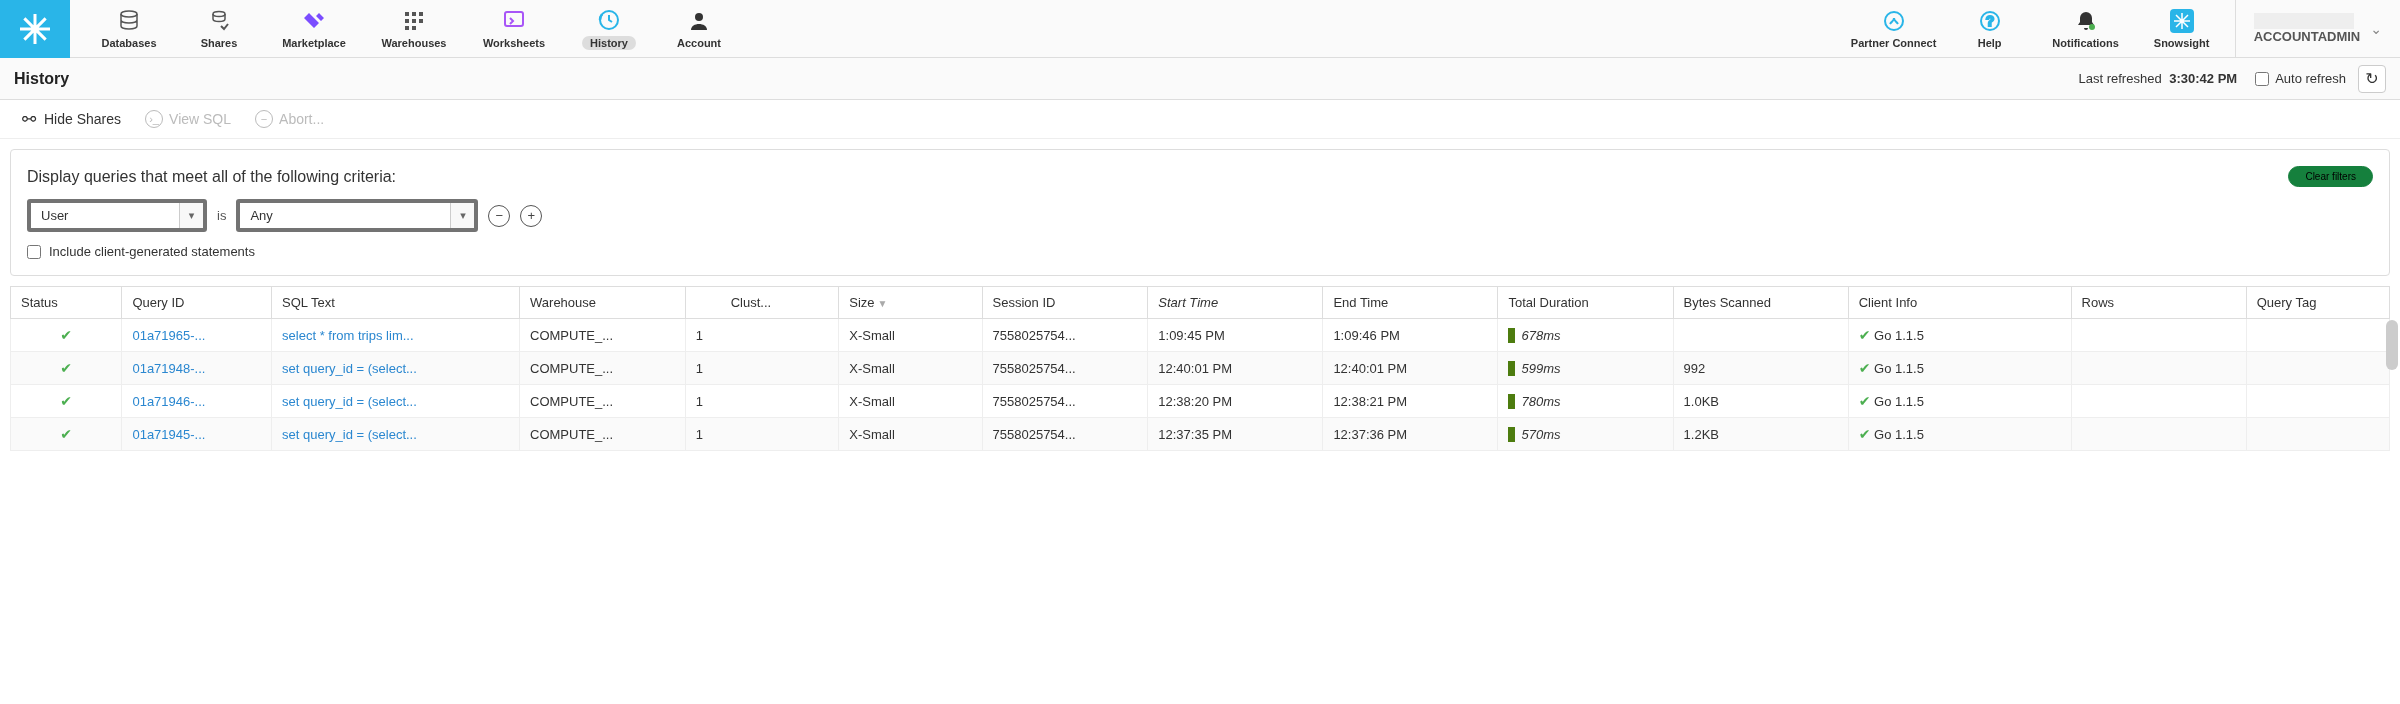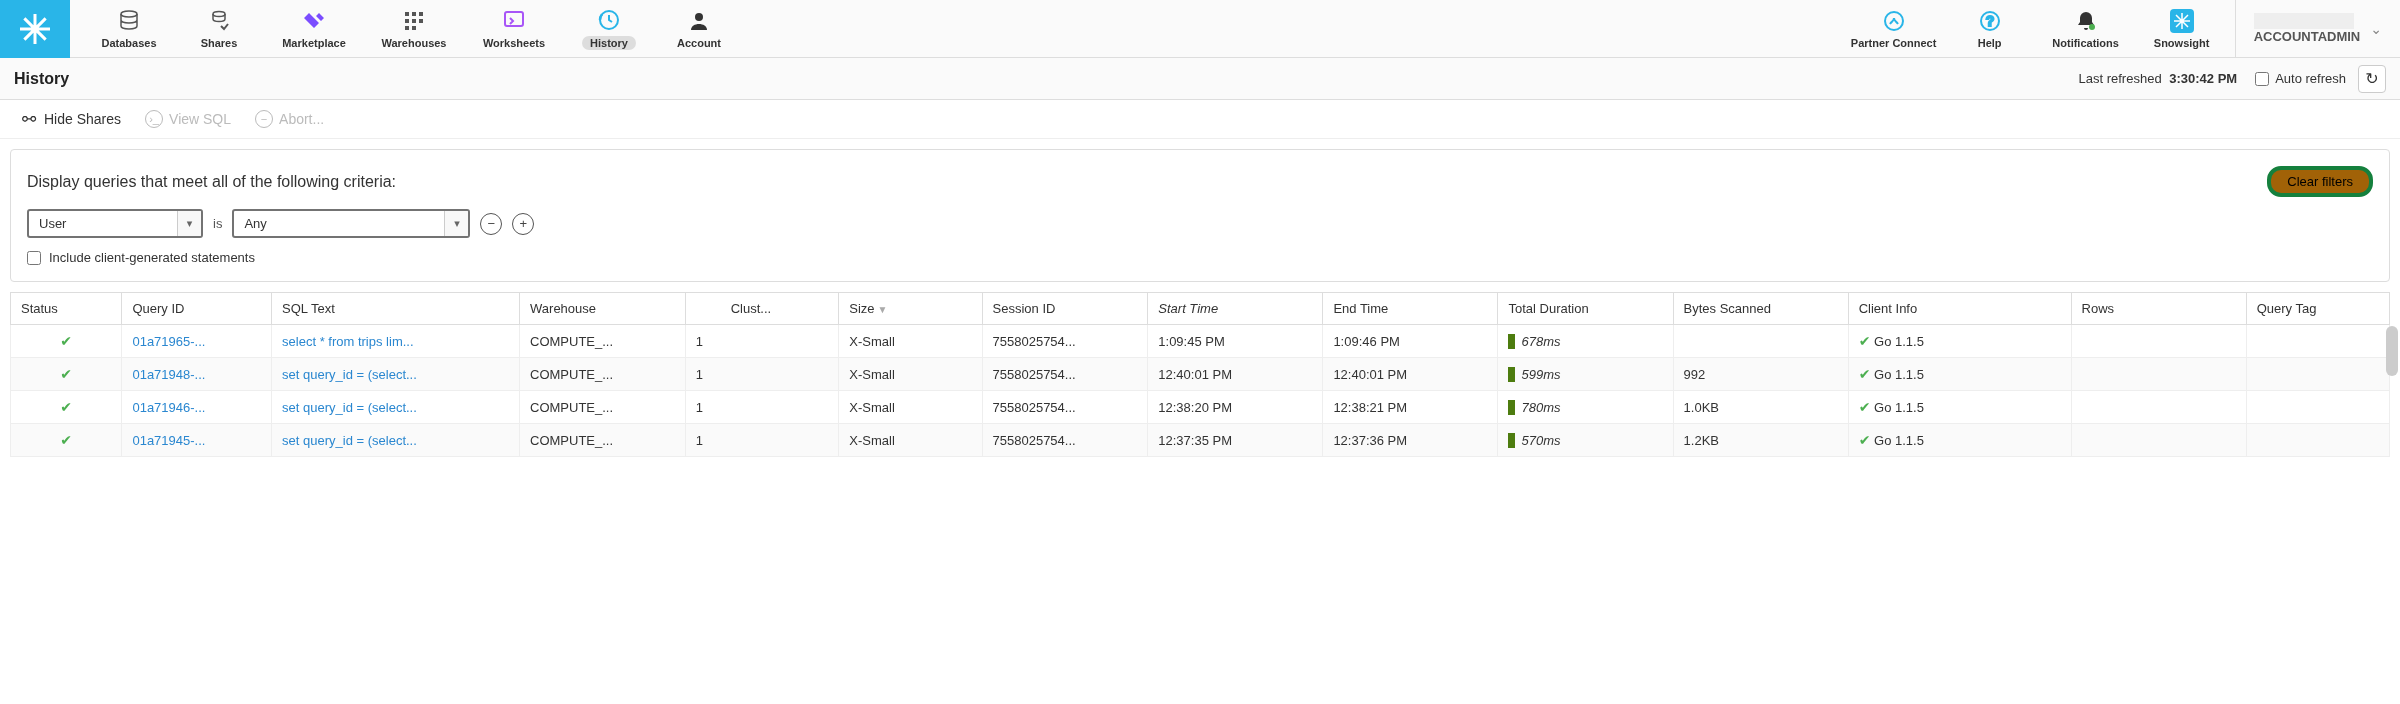--- a/index.html
+++ b/index.html
@@ -32,23 +32,23 @@
 
 .toolbar { display: flex; align-items: center; gap: 24px; padding: 10px 20px; border-bottom: 1px solid #eee; }
 .tool-btn { display: flex; align-items: center; gap: 6px; font-size: 14px; color: #333; cursor: pointer; }
 .tool-btn.disabled { color: #bbb; }
 .tool-btn .ic { width: 18px; height: 18px; display: inline-flex; align-items: center; justify-content: center; border: 1.5px solid currentColor; border-radius: 50%; font-size: 11px; }
 .tool-btn .ic-fil { border: none; font-size: 17px; }
 
 .filter-box { margin: 10px; border: 1px solid #ddd; border-radius: 4px; padding: 16px 16px 10px; }
 .filter-head { display: flex; align-items: center; justify-content: space-between; margin-bottom: 12px; }
 .filter-head-text { font-size: 16px; color: #333; }
-.clear-btn { border: 4px solid #15803d; background: #a16207; border-radius: 14px; padding: 4px 16px; font-size: 13px; cursor: pointer; }
+.clear-btn { border: 1px solid #15803d; background: #15803d; border-radius: 14px; padding: 4px 16px; font-size: 10px; cursor: pointer; }
 .filter-row { display: flex; align-items: center; gap: 10px; margin-bottom: 12px; }
-.sel { display: flex; border: 2px solid #737373; border-radius: 3px; overflow: hidden; }
+.sel { display: flex; border: 4px solid #737373; border-radius: 3px; overflow: hidden; }
 .sel-body { padding: 5px 10px; font-size: 13px; }
 .sel-btn { width: 24px; border-left: 1px solid #ccc; display: flex; align-items: center; justify-content: center; font-size: 11px; color: #666; background: #f8f8f8; }
 .sel.w1 .sel-body { width: 148px; }
 .sel.w2 .sel-body { width: 210px; }
 .is-text { font-size: 13px; color: #555; }
 .circ-btn { width: 22px; height: 22px; border: 1.5px solid #555; border-radius: 50%; display: flex; align-items: center; justify-content: center; font-size: 13px; cursor: pointer; color: #444; }
 .check-row { display: flex; align-items: center; gap: 8px; font-size: 13px; margin: 6px 0; }
 .check-row input { width: 14px; height: 14px; }
 
 .table-wrap { position: relative; }

